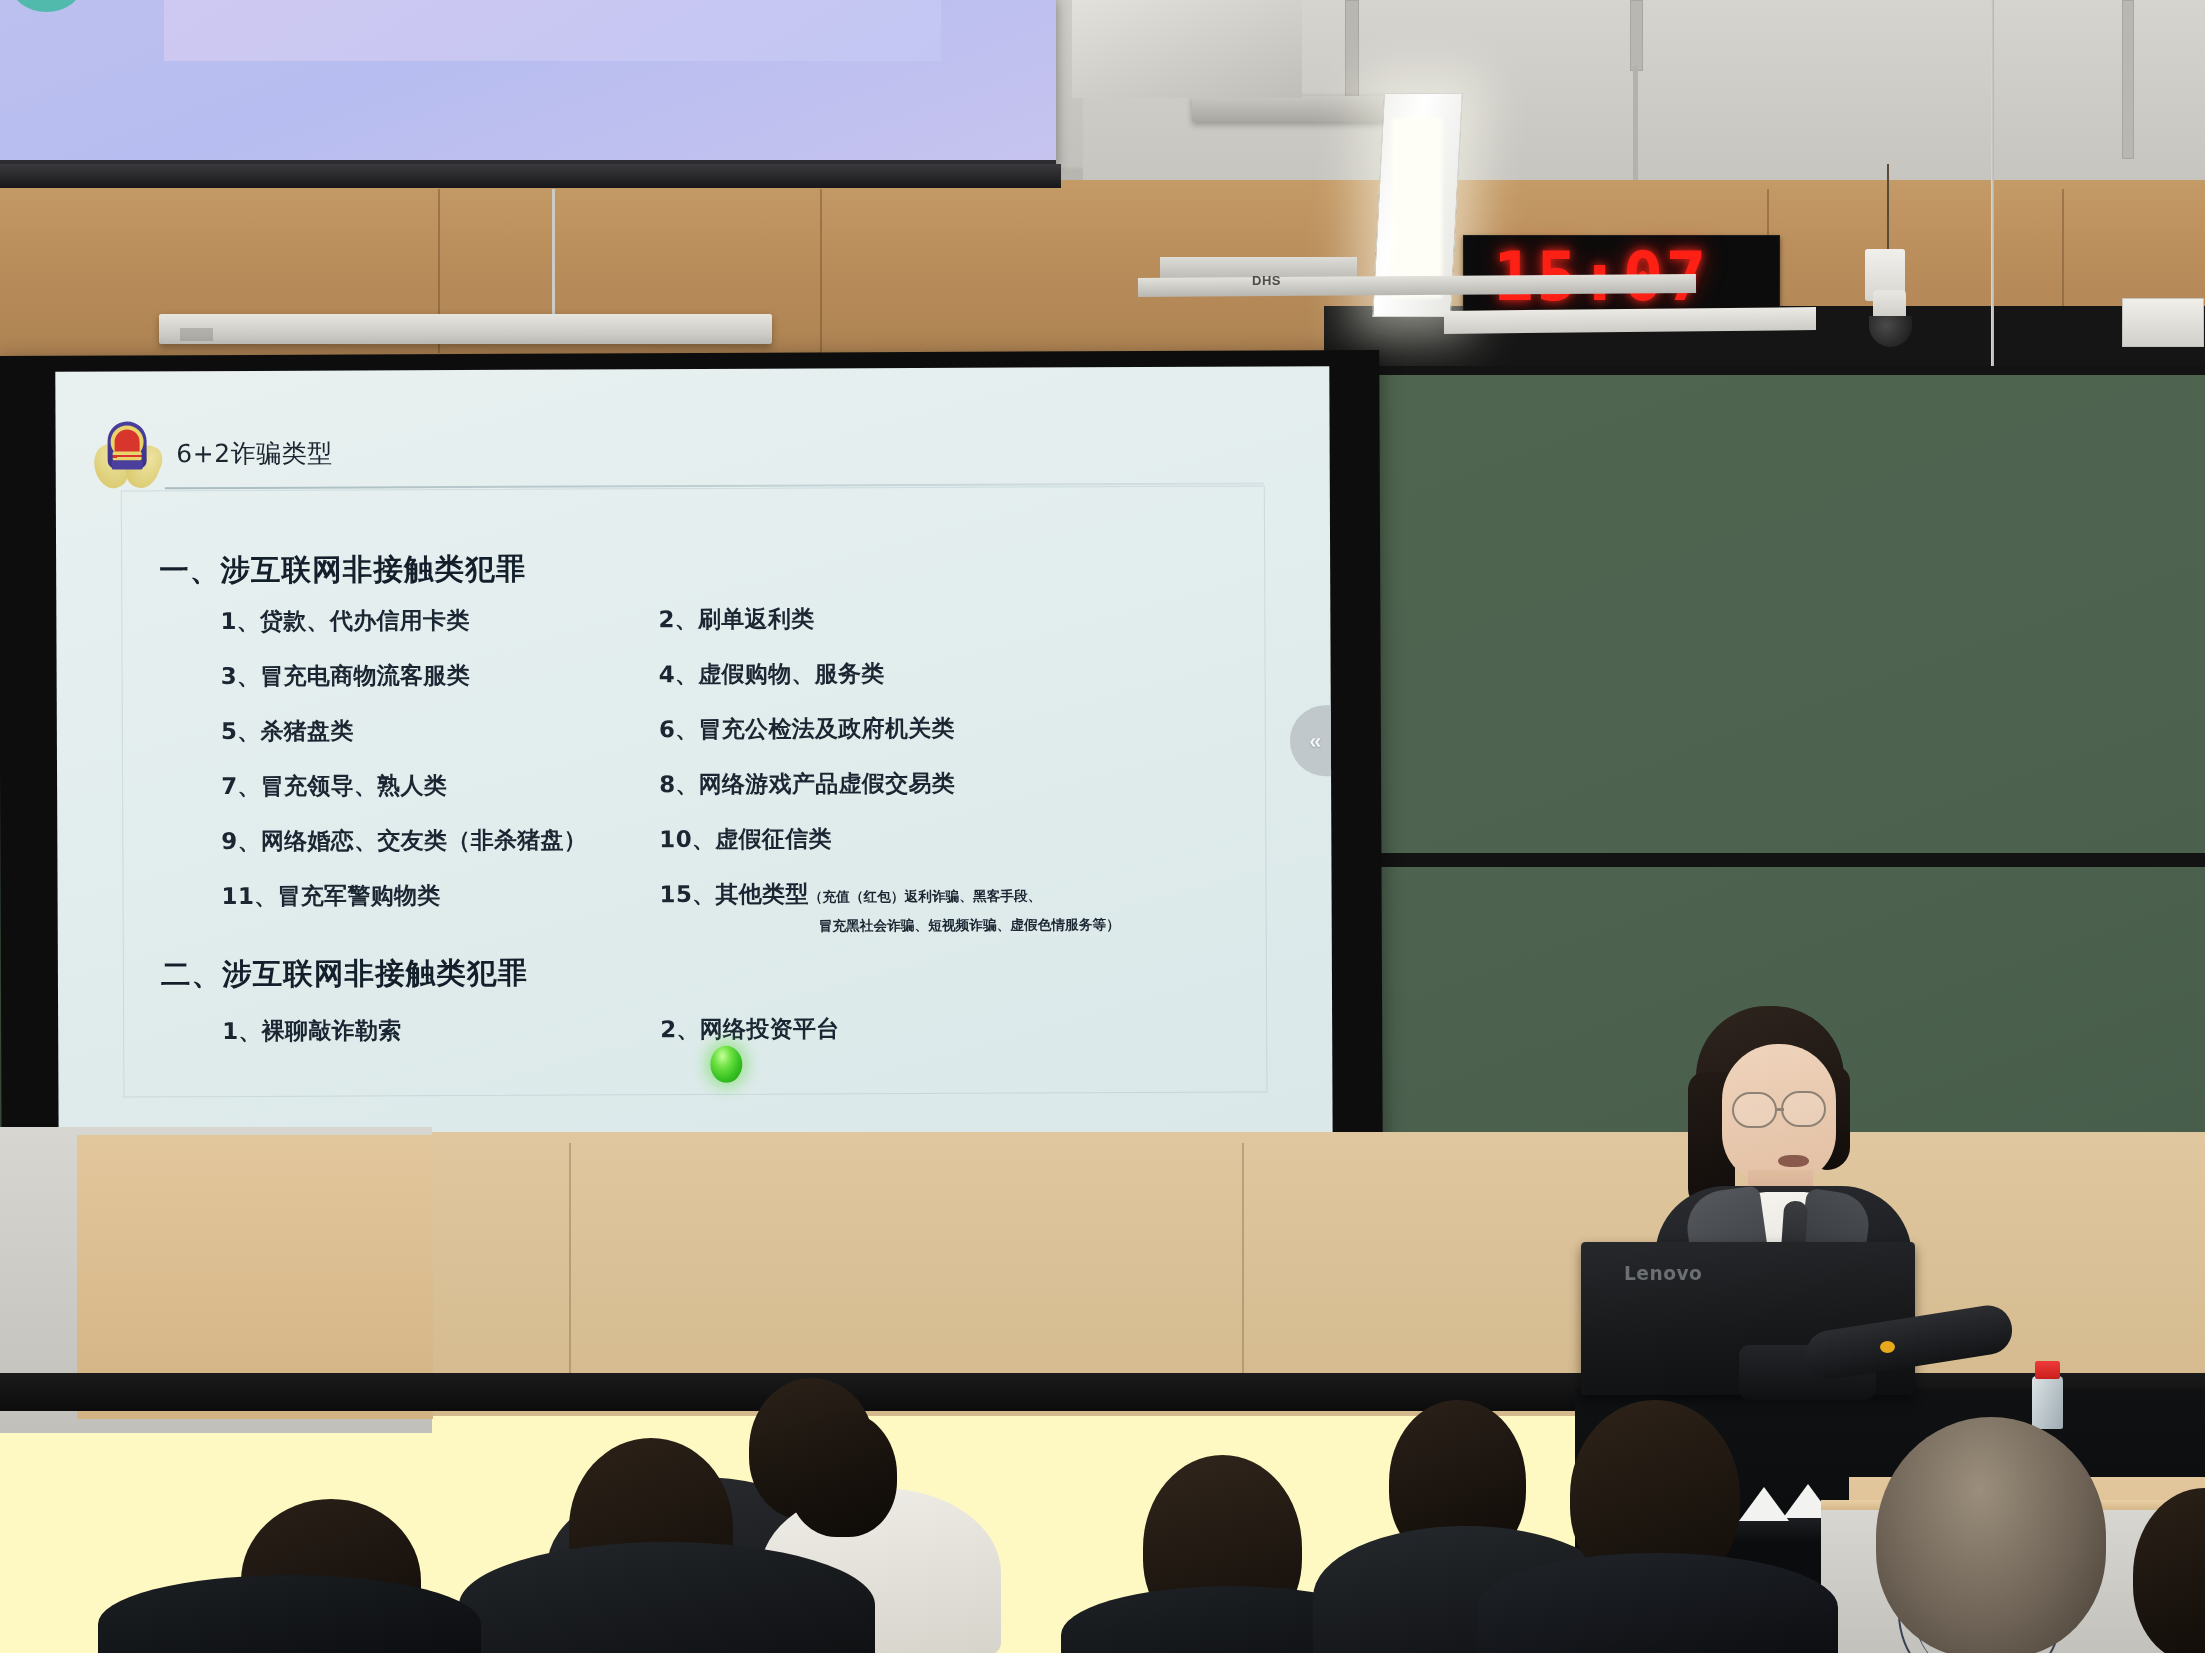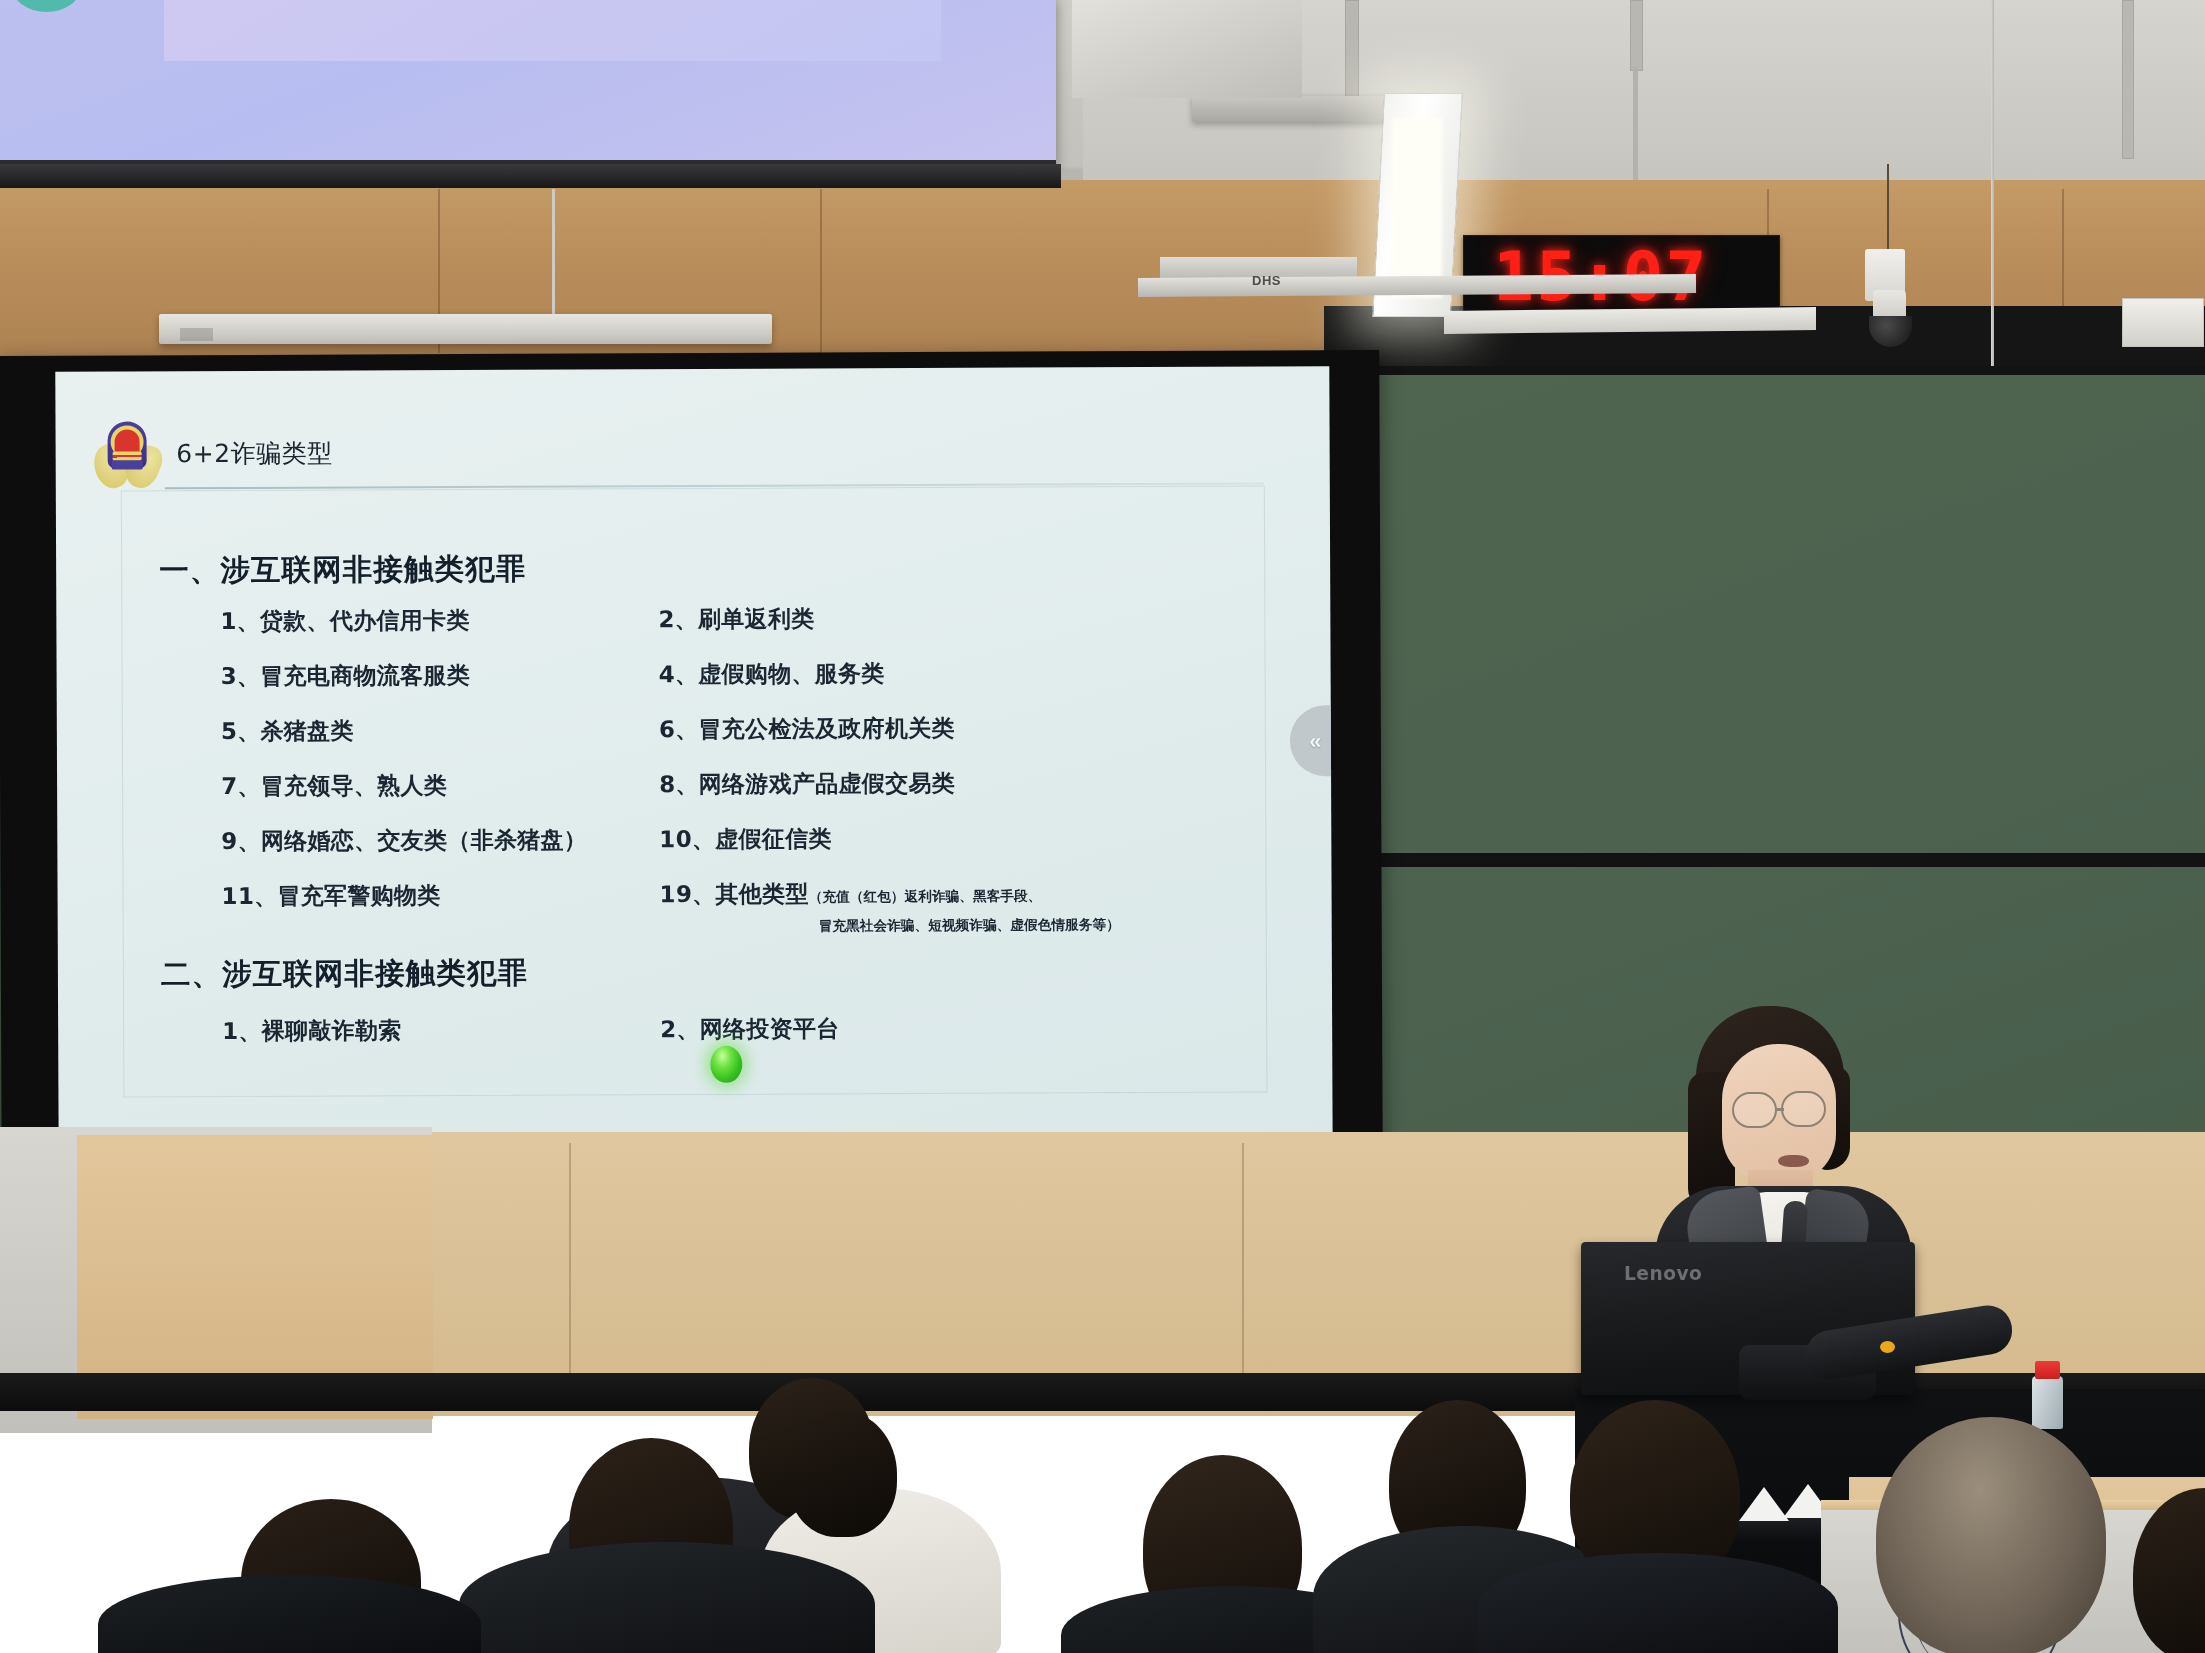--- a/index.html
+++ b/index.html
@@ -1,20 +1,20 @@
 <!DOCTYPE html>
 <html style="font-size:8.8px"><head>
 <meta charset="utf-8">
 <style>
   * { margin:0; padding:0; box-sizing:border-box; }
   html,body { width:2205px; height:1654px; overflow:hidden; background:#1a1a1a;
     font-family:"Liberation Sans","DejaVu Sans",sans-serif; }
 
   #stage { position:relative; width:2205px; height:1654px; overflow:hidden;
-    background:#ffffff; }
+    background:#fef9c3; }
 
   
   .ceiling { position:absolute; left:0; top:0; width:2205px; height:361px;
      background:linear-gradient(180deg,#cfcdc8 0%,#c3c1bc 46%,#b8b6b0 47%,#b0aea8 100%); }
   .ceiling-slab { position:absolute; left:1083px; top:0; width:1122px; height:191px;
      background:linear-gradient(180deg,#d6d4cf,#c6c4bf); }
   .ceil-strut { position:absolute; background:#b9b7b1; border:0.5px solid #a8a6a0; }
   .duct { position:absolute; left:1192px; top:96px; width:230px; height:26px;
      background:linear-gradient(180deg,#c9c7c2,#a9a7a1); border-radius:1.6px;
      box-shadow:0 2.7px 6.6px rgba(0,0,0,.25); }
@@ -356,21 +356,21 @@
           <div class="item">2、刷单返利类</div>
           <div class="item">3、冒充电商物流客服类</div>
           <div class="item">4、虚假购物、服务类</div>
           <div class="item">5、杀猪盘类</div>
           <div class="item">6、冒充公检法及政府机关类</div>
           <div class="item">7、冒充领导、熟人类</div>
           <div class="item">8、网络游戏产品虚假交易类</div>
           <div class="item">9、网络婚恋、交友类（非杀猪盘）</div>
           <div class="item">10、虚假征信类</div>
           <div class="item">11、冒充军警购物类</div>
-          <div class="item"><span>19、其他类型</span><span class="small">（充值（红包）返利诈骗、黑客手段、</span><span class="small2">冒充黑社会诈骗、短视频诈骗、虚假色情服务等）</span></div>
+          <div class="item"><span>15、其他类型</span><span class="small">（充值（红包）返利诈骗、黑客手段、</span><span class="small2">冒充黑社会诈骗、短视频诈骗、虚假色情服务等）</span></div>
         </div>
 
         <div class="sec-head sec2">二、涉互联网非接触类犯罪</div>
         <div class="grid-items2">
           <div class="item">1、裸聊敲诈勒索</div>
           <div class="item">2、网络投资平台</div>
         </div>
 
         <div class="laser-dot"></div>
       </div>

